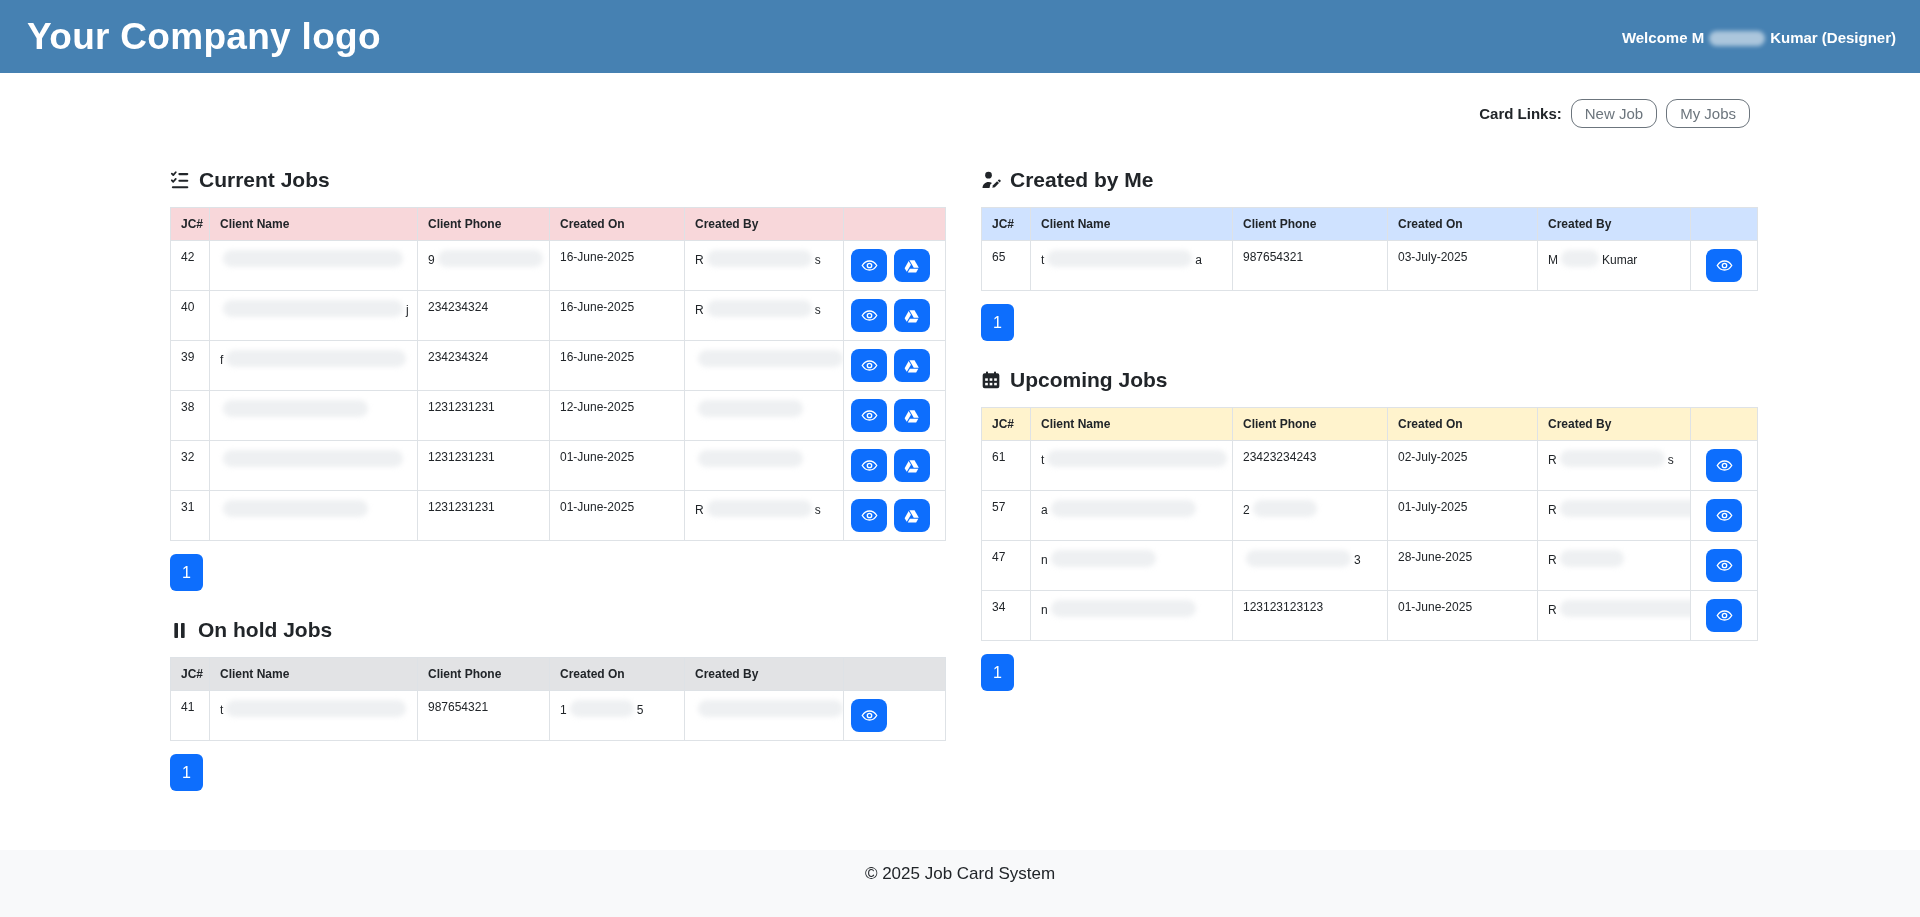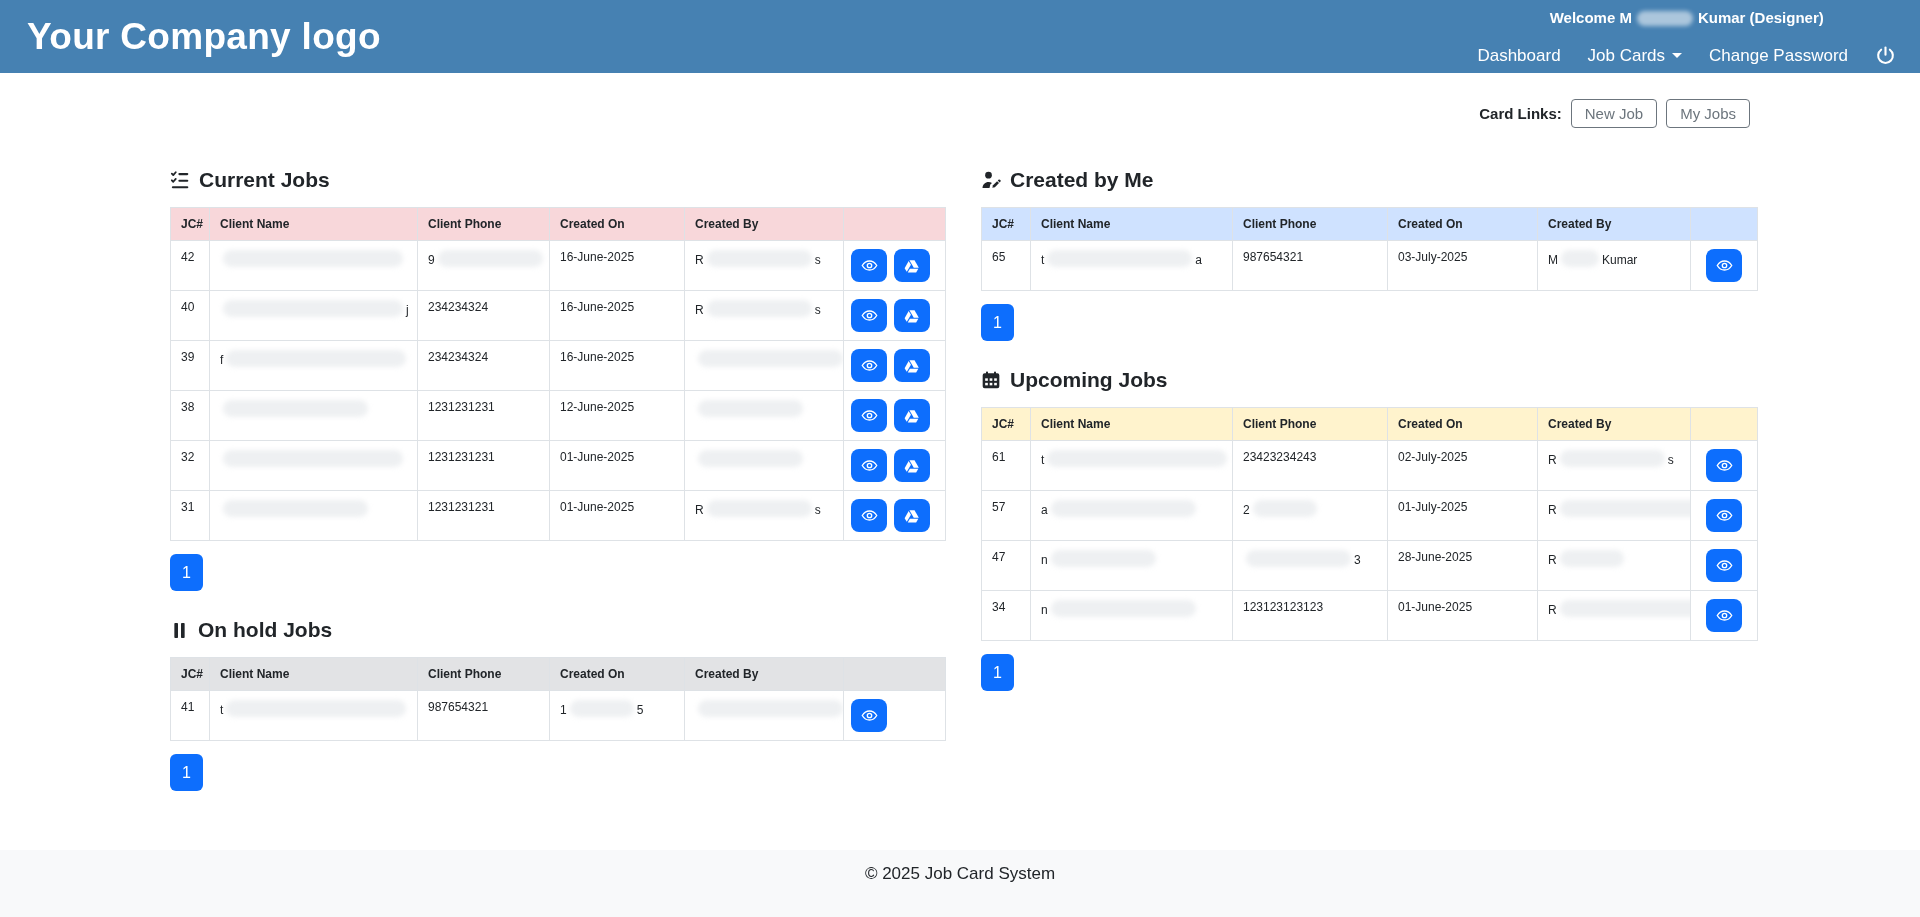--- a/index.html
+++ b/index.html
@@ -31,21 +31,21 @@
     border-left:5px solid transparent; border-right:5px solid transparent;
     border-top:5px solid #fff;
   }
   .power svg { display:block; }
   
   main { flex:1 1 auto; padding:0 170px; }
   .quick-links { display:flex; justify-content:flex-end; align-items:center; gap:9px; margin-top:26px; font-size:15px; }
   .ql-label { font-weight:700; }
   .btn-outline {
     font-family:inherit; font-size:15px; color:#6c757d; background:#fff;
-    border:1px solid #6c757d; border-radius:4px; padding:3px 13px; height:29px; cursor:pointer;
+    border:1px solid #6c757d; border-radius:11px; padding:3px 13px; height:29px; cursor:pointer;
   }
   .columns { display:flex; gap:42px; align-items:flex-start; }
   .col { flex:1; min-width:0; }
   .sec-title { font-size:21px; font-weight:700; margin:27px 0 15px; display:flex; align-items:center; gap:9px; }
   .col > section:first-child .sec-title { margin-top:40px; }
   .hicon { display:inline-flex; }
   
   table.jobs { width:100%; border-collapse:collapse; font-size:12px; table-layout:fixed; }
   table.jobs th, table.jobs td { border:1px solid #dee2e6; padding:5px 10px; text-align:left; overflow:hidden; white-space:nowrap; }
   table.jobs th { font-weight:700; height:33px; }
@@ -79,34 +79,20 @@
     padding:14px 0 33px; font-size:17px; color:#212529;
   }
 </style>
 </head>
 <body>
 
 <header class="navbar">
   <div class="logo">Your Company logo</div>
   <div class="nav-right">
     <div class="welcome"><span>Welcome M</span><span class="nav-redact"></span><span>Kumar (Designer)</span></div>
-    <nav class="nav-links">
-      <a href="#">Dashboard</a>
-      <a href="#">
-          <span>Job Cards</span>
-          <span class="caret"></span>
-        </a>
-      <a href="#">Change Password</a>
-      <a href="#" class="power">
-          <svg viewBox="0 0 24 24" width="21" height="21" fill="none" stroke="#fff" stroke-width="2.4" stroke-linecap="round">
-            <path d="M12 2.8v8.4"></path>
-            <path d="M7 5.4a8.4 8.4 0 1 0 10 0"></path>
-          </svg>
-        </a>
-    </nav>
   </div>
 </header>
 
 <main>
   <div class="quick-links">
     <span class="ql-label">Card Links:</span>
     <button class="btn-outline">New Job</button>
     <button class="btn-outline">My Jobs</button>
   </div>
 

